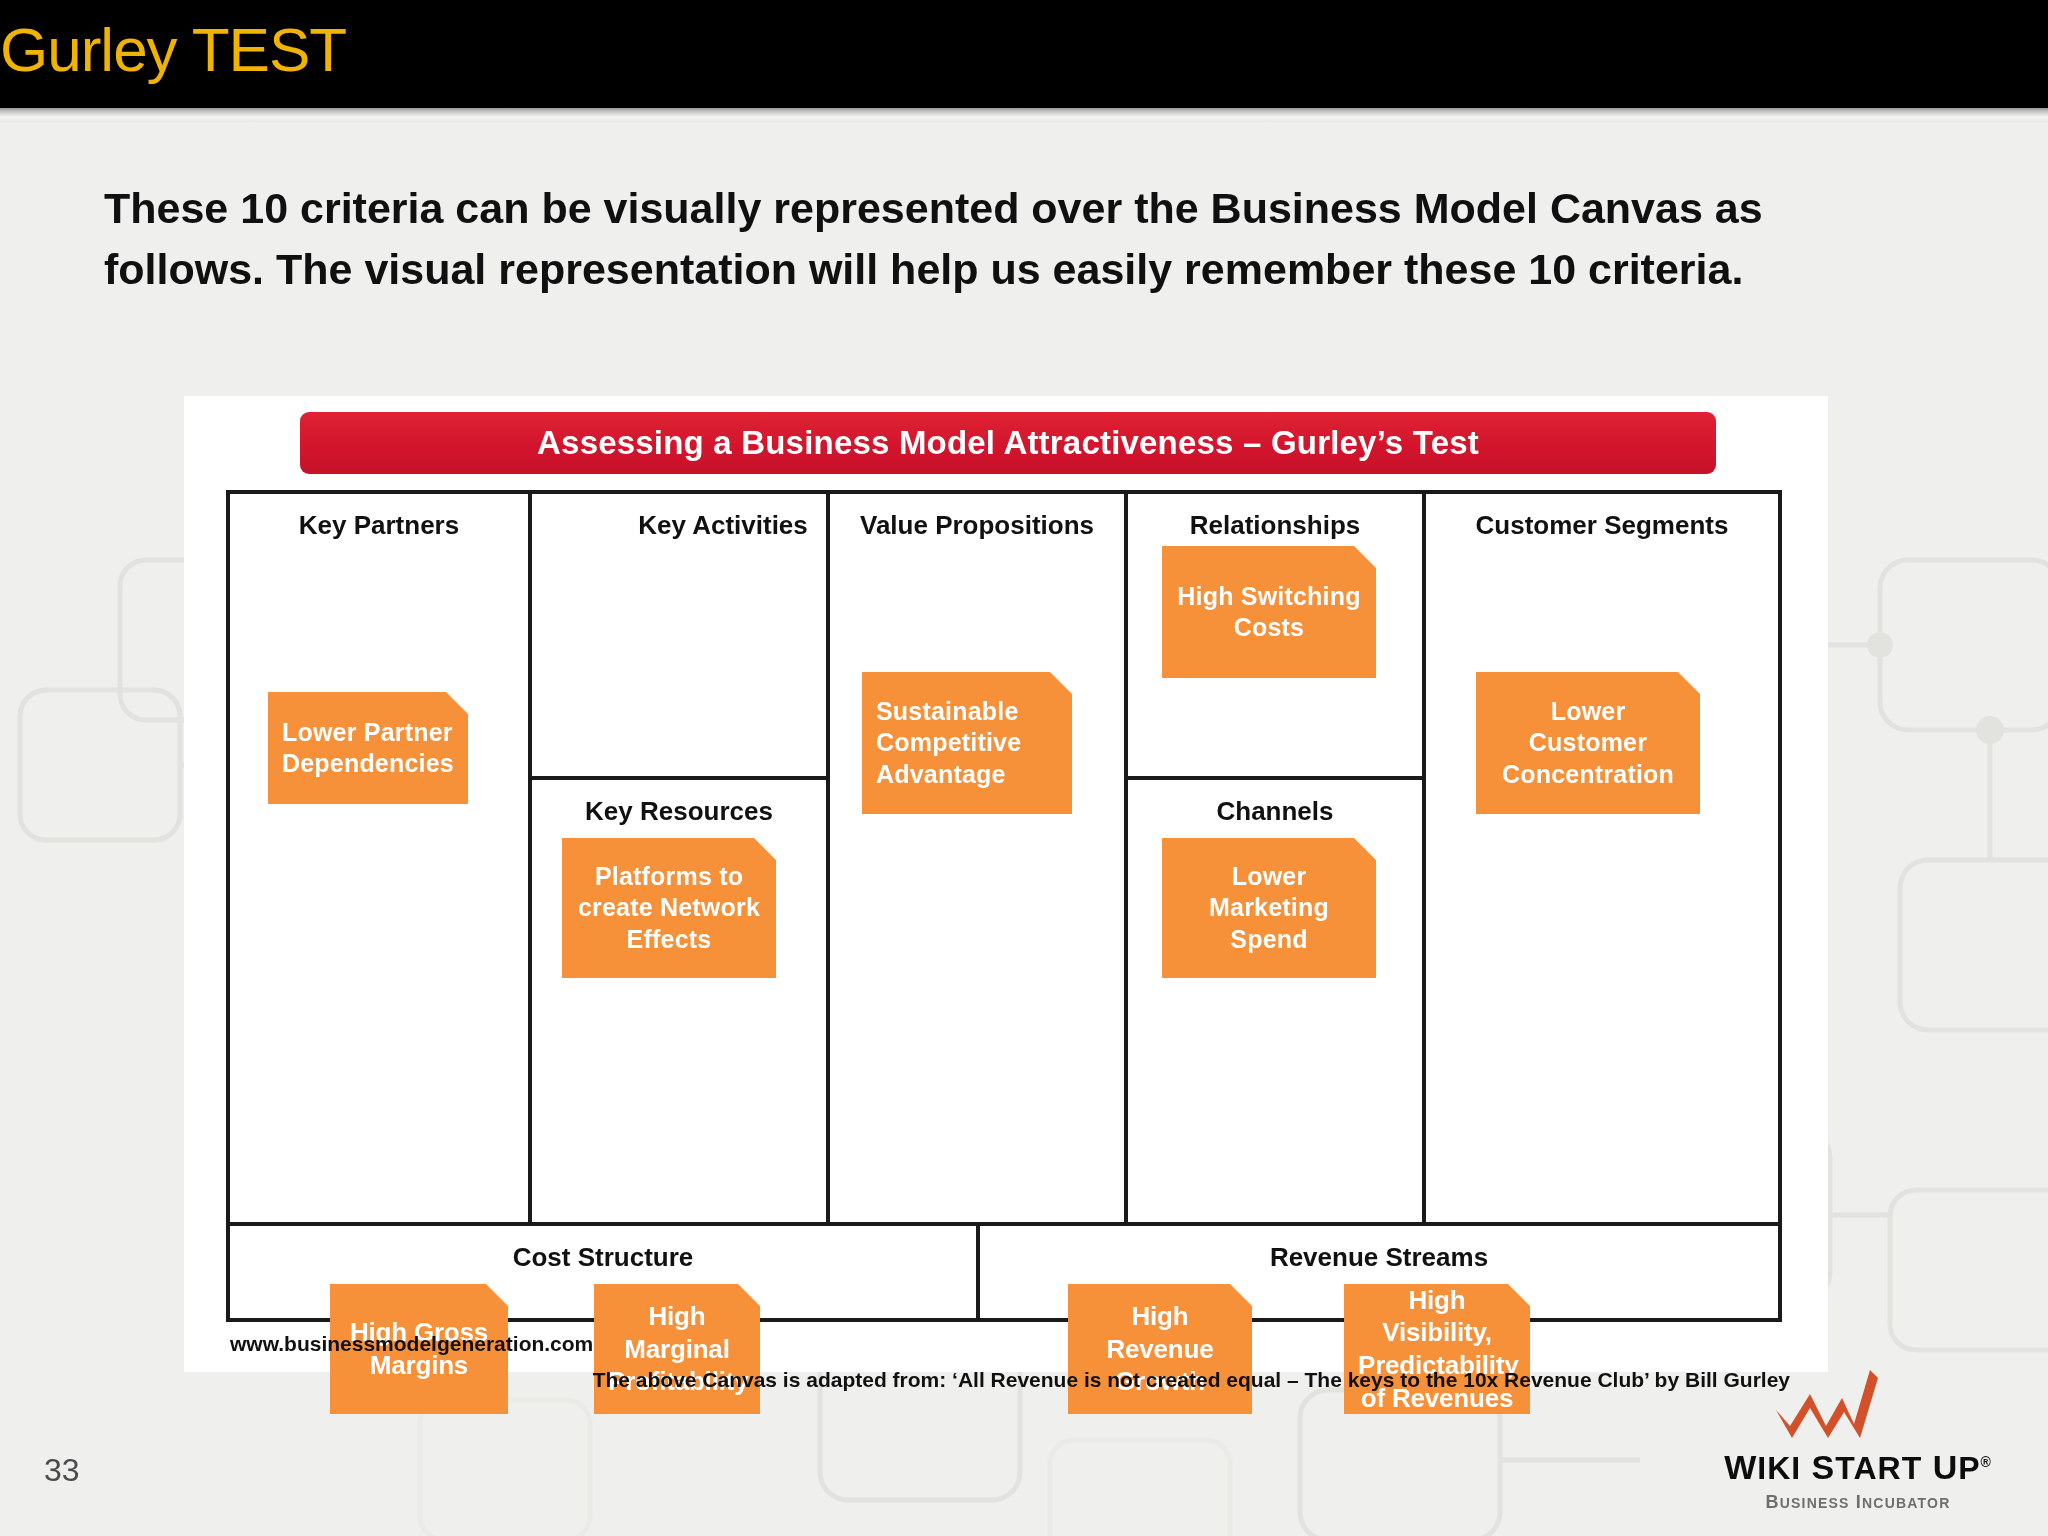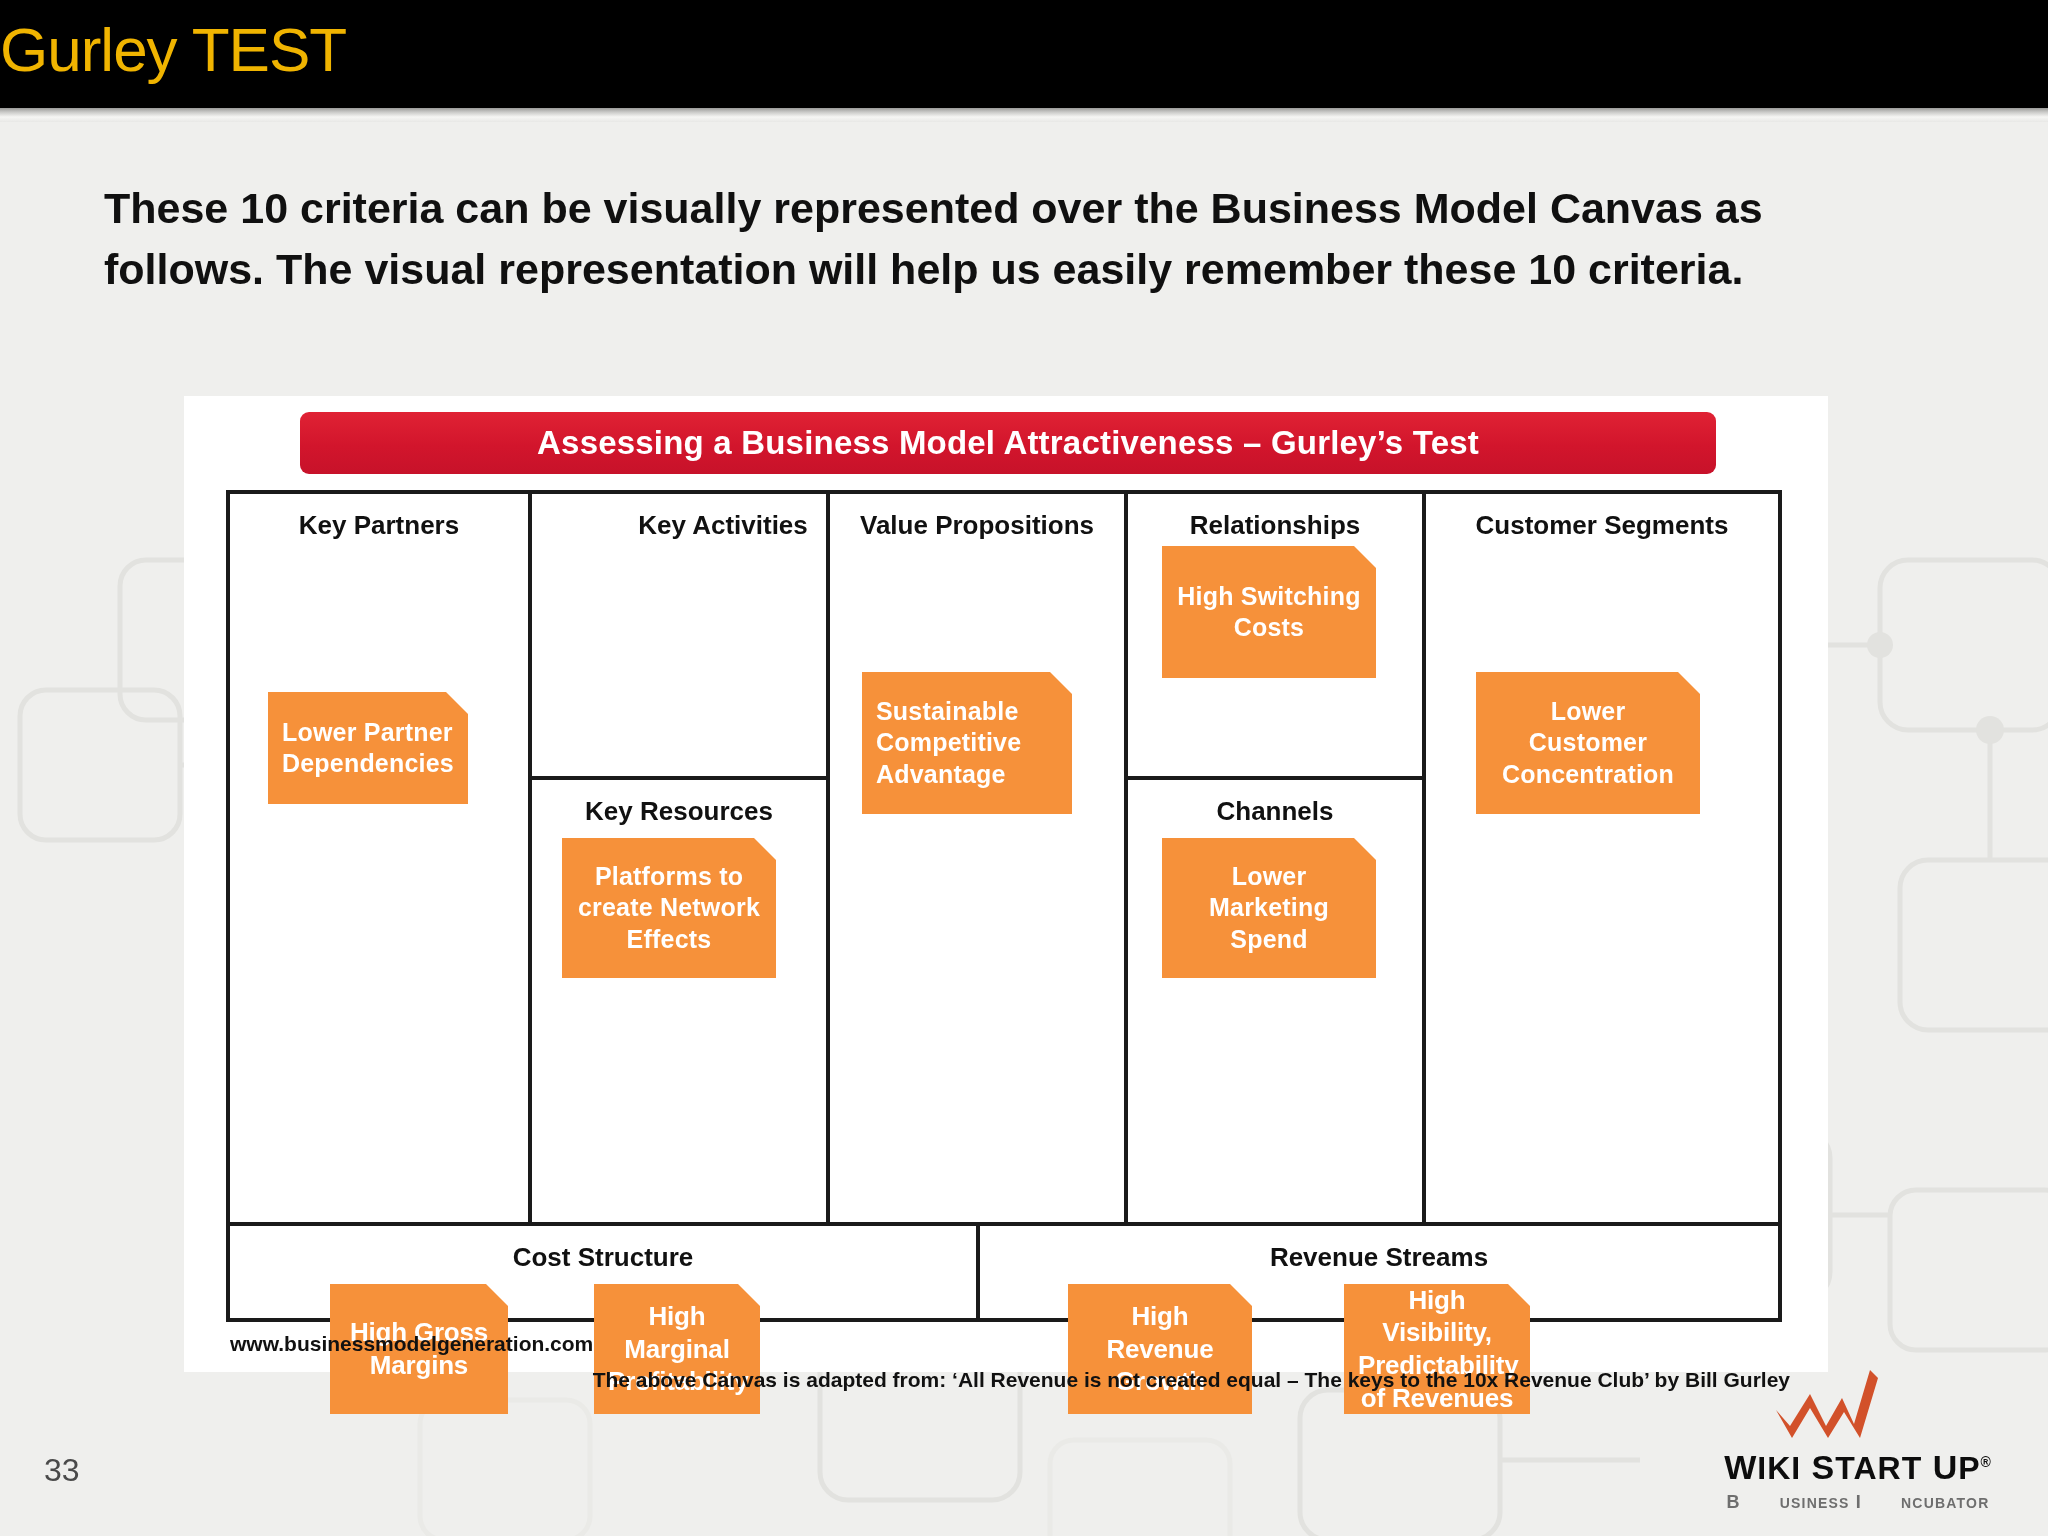--- a/index.html
+++ b/index.html
@@ -120,21 +120,21 @@
     text-align:center;color:#0d0d0d;
     font-size:34px;font-weight:bold;letter-spacing:1px;white-space:nowrap;
   }
   #logo-wordmark .sm{font-size:32px;}
   #logo-wordmark .reg{font-size:14px;vertical-align:super;}
   #logo-sub{
     position:absolute;left:0;top:124px;width:340px;
     text-align:center;color:#6e6e6e;
     font-size:18px;font-weight:bold;letter-spacing:1.2px;white-space:nowrap;
   }
-  #logo-sub .sm{font-size:14px;margin-left:39px;}
+  #logo-sub .sm{font-size:14px;}
 </style>
 </head>
 <body>
 
 <svg id="watermark" viewBox="0 0 2048 1536" xmlns="http://www.w3.org/2000/svg">
   <g fill="none" stroke="#e2e2df" stroke-width="5">
     <rect x="20" y="690" width="160" height="150" rx="26"></rect>
     <rect x="120" y="560" width="170" height="160" rx="26"></rect>
     <rect x="210" y="860" width="190" height="170" rx="28"></rect>
     <rect x="620" y="1190" width="180" height="160" rx="26"></rect>

